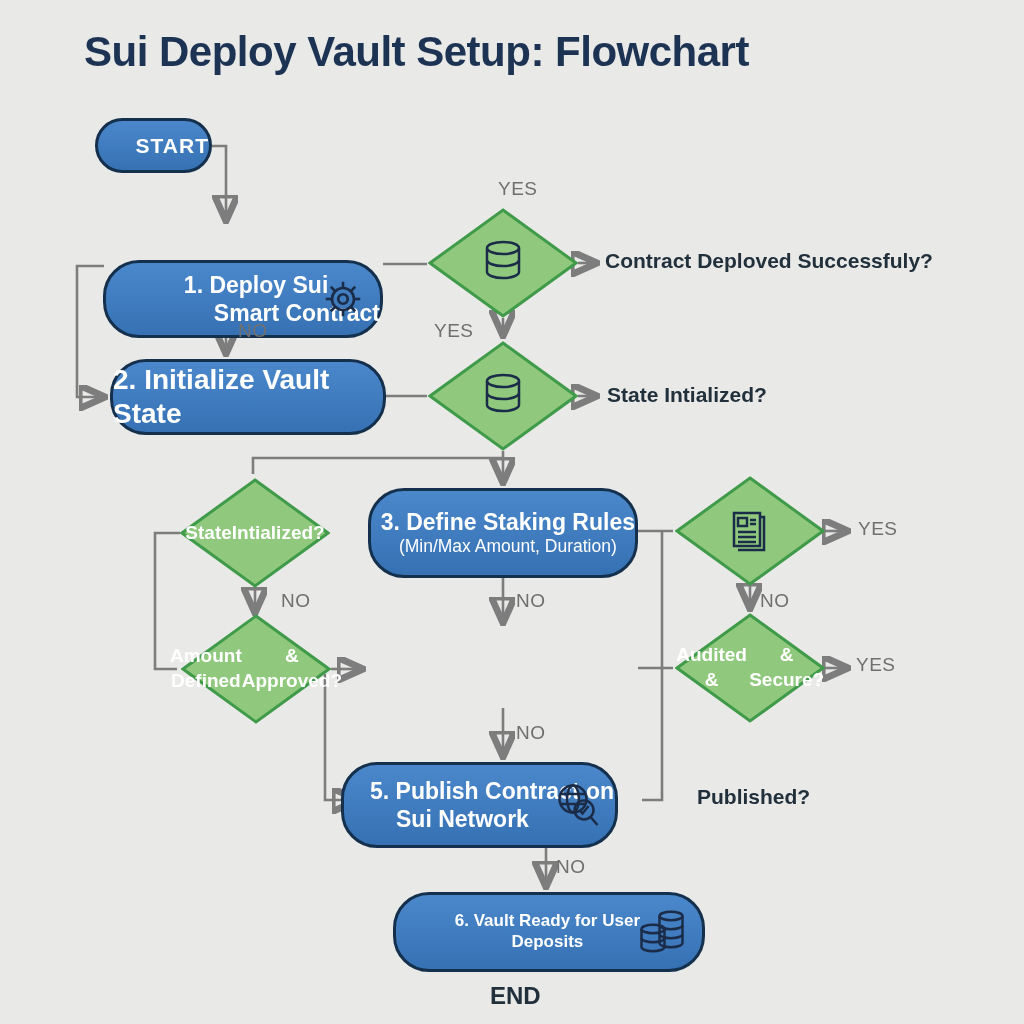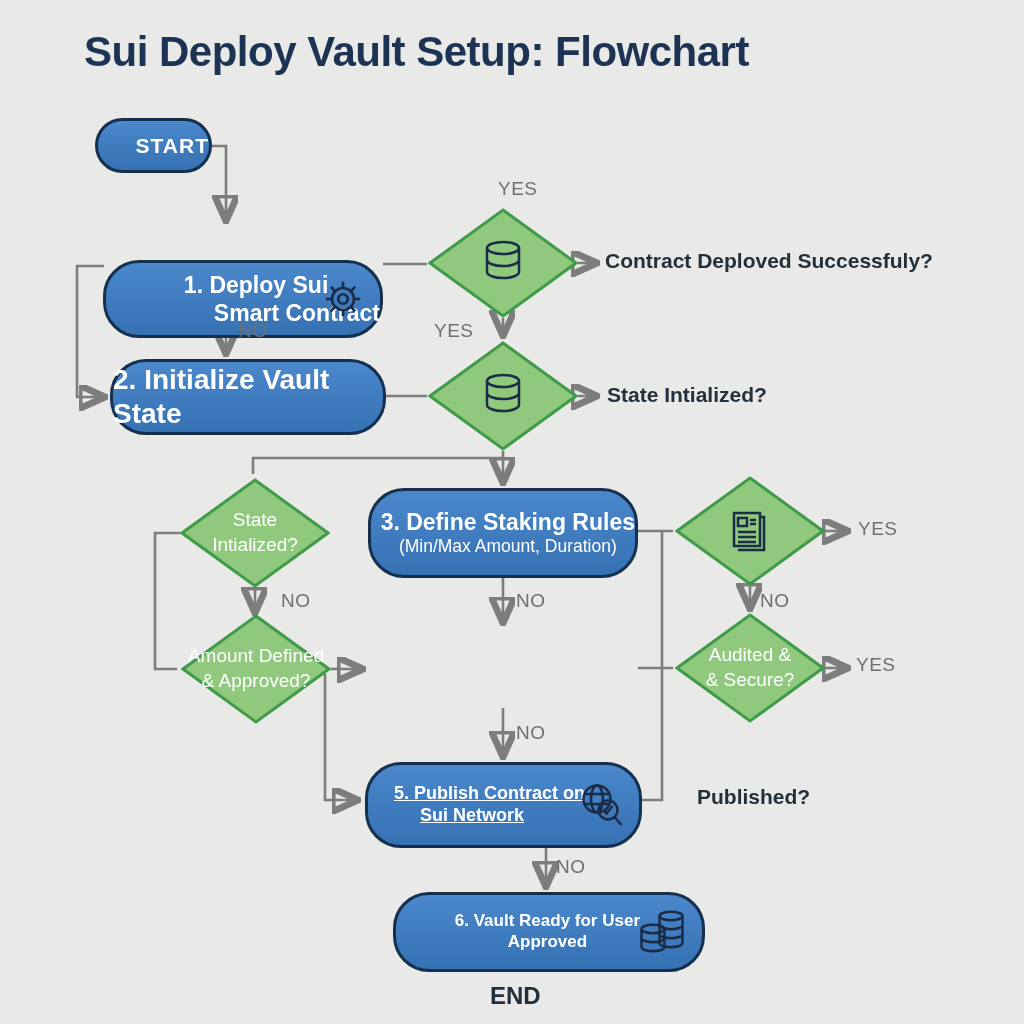--- a/index.html
+++ b/index.html
@@ -28,33 +28,33 @@
            color:#fff;font-weight:700;}
   .process .txt{line-height:1.22;}
   .terminal{border-radius:28px;}
   #node-start{left:95px;top:118px;width:117px;height:55px;font-size:21px;letter-spacing:1px;}
   #node-1{left:103px;top:228px;width:280px;height:78px;justify-content:flex-end;padding-left:22px;font-size:23px;margin-top:32px;}
   #node-1 .l2{margin-left:30px;}
   #node-2{left:110px;top:359px;width:276px;height:76px;font-size:28px;}
   #node-3{left:368px;top:488px;width:270px;height:90px;font-size:23px;text-align:center;}
   #node-3 .sub{font-size:17.5px;font-weight:500;}
   #node-4{left:368px;top:628px;width:270px;height:80px;font-size:23px;}
-  #node-5{left:365px;top:762px;width:277px;height:86px;justify-content:flex-start;padding-left:26px;font-size:18px;text-decoration:underline;}
+  #node-5{left:341px;top:762px;width:277px;height:86px;justify-content:flex-start;padding-left:26px;font-size:23px;}
   #node-5 .l2{margin-left:26px;}
   #node-6{left:393px;top:892px;width:312px;height:80px;font-size:17px;text-align:center;padding-right:62px;}
   .boxicon{position:absolute;top:50%;transform:translateY(-50%);}
   #node-1 .boxicon{right:14px;}
   #node-5 .boxicon{right:12px;}
   #node-6 .boxicon{right:14px;}
   .diamond{position:absolute;width:150px;height:110px;}
   .diamond svg.shape{position:absolute;left:0;top:0;}
   .diamond .shape polygon{fill:var(--diamond-green);stroke:var(--diamond-border);stroke-width:3;}
   .diamond .content{position:absolute;left:0;top:0;width:100%;height:100%;
-                    display:flex;align-items:center;justify-content:center;flex-direction:column;
-                    color:#fff;font-weight:400;font-size:19px;line-height:1.3;text-align:center;}
+                    display:flex;align-items:center;justify-content:center;flex-direction:row;
+                    color:#fff;font-weight:700;font-size:19px;line-height:1.3;text-align:center;}
   .icon *{stroke:var(--icon-navy);fill:none;stroke-width:2.5;}
   .edge-label{position:absolute;color:var(--label-gray);font-size:19px;font-weight:500;letter-spacing:0.5px;}
   #lbl-yes-top{left:498px;top:178px;}
   #lbl-no-1{left:238px;top:320px;}
   #lbl-yes-mid{left:434px;top:320px;}
   #lbl-no-state{left:281px;top:590px;}
   #lbl-no-3{left:516px;top:590px;}
   #lbl-no-review{left:760px;top:590px;}
   #lbl-no-4{left:516px;top:722px;}
   #lbl-no-5{left:556px;top:856px;}
@@ -153,21 +153,21 @@
       <line x1="9.5" y1="25" x2="34.5" y2="25"></line>
       <circle cx="33" cy="31" r="9.5" fill="#3d7cc2"></circle>
       <path d="M28.5 31 l3 3.5 l6 -7.5"></path>
       <line x1="40" y1="38.5" x2="46.5" y2="46" stroke-width="4"></line>
     </svg>
   </div>
 
   <div class="process" id="node-6">
     <div class="txt">
       <div>6. Vault Ready for User</div>
-      <div>Approved</div>
+      <div>Deposits</div>
     </div>
     <svg class="boxicon icon" width="50" height="52" viewBox="0 0 50 52">
       <ellipse cx="33" cy="10" rx="11.5" ry="4.2"></ellipse>
       <path d="M21.5 10 V37 a11.5 4.2 0 0 0 23 0 V10"></path>
       <path d="M21.5 19 a11.5 4.2 0 0 0 23 0"></path>
       <path d="M21.5 28 a11.5 4.2 0 0 0 23 0"></path>
       <path d="M3.5 23 V41 a11.5 4.2 0 0 0 23 0 V23" fill="#3a78bd"></path>
       <ellipse cx="15" cy="23" rx="11.5" ry="4.2" fill="#3a78bd"></ellipse>
       <path d="M3.5 32 a11.5 4.2 0 0 0 23 0"></path>
     </svg>

